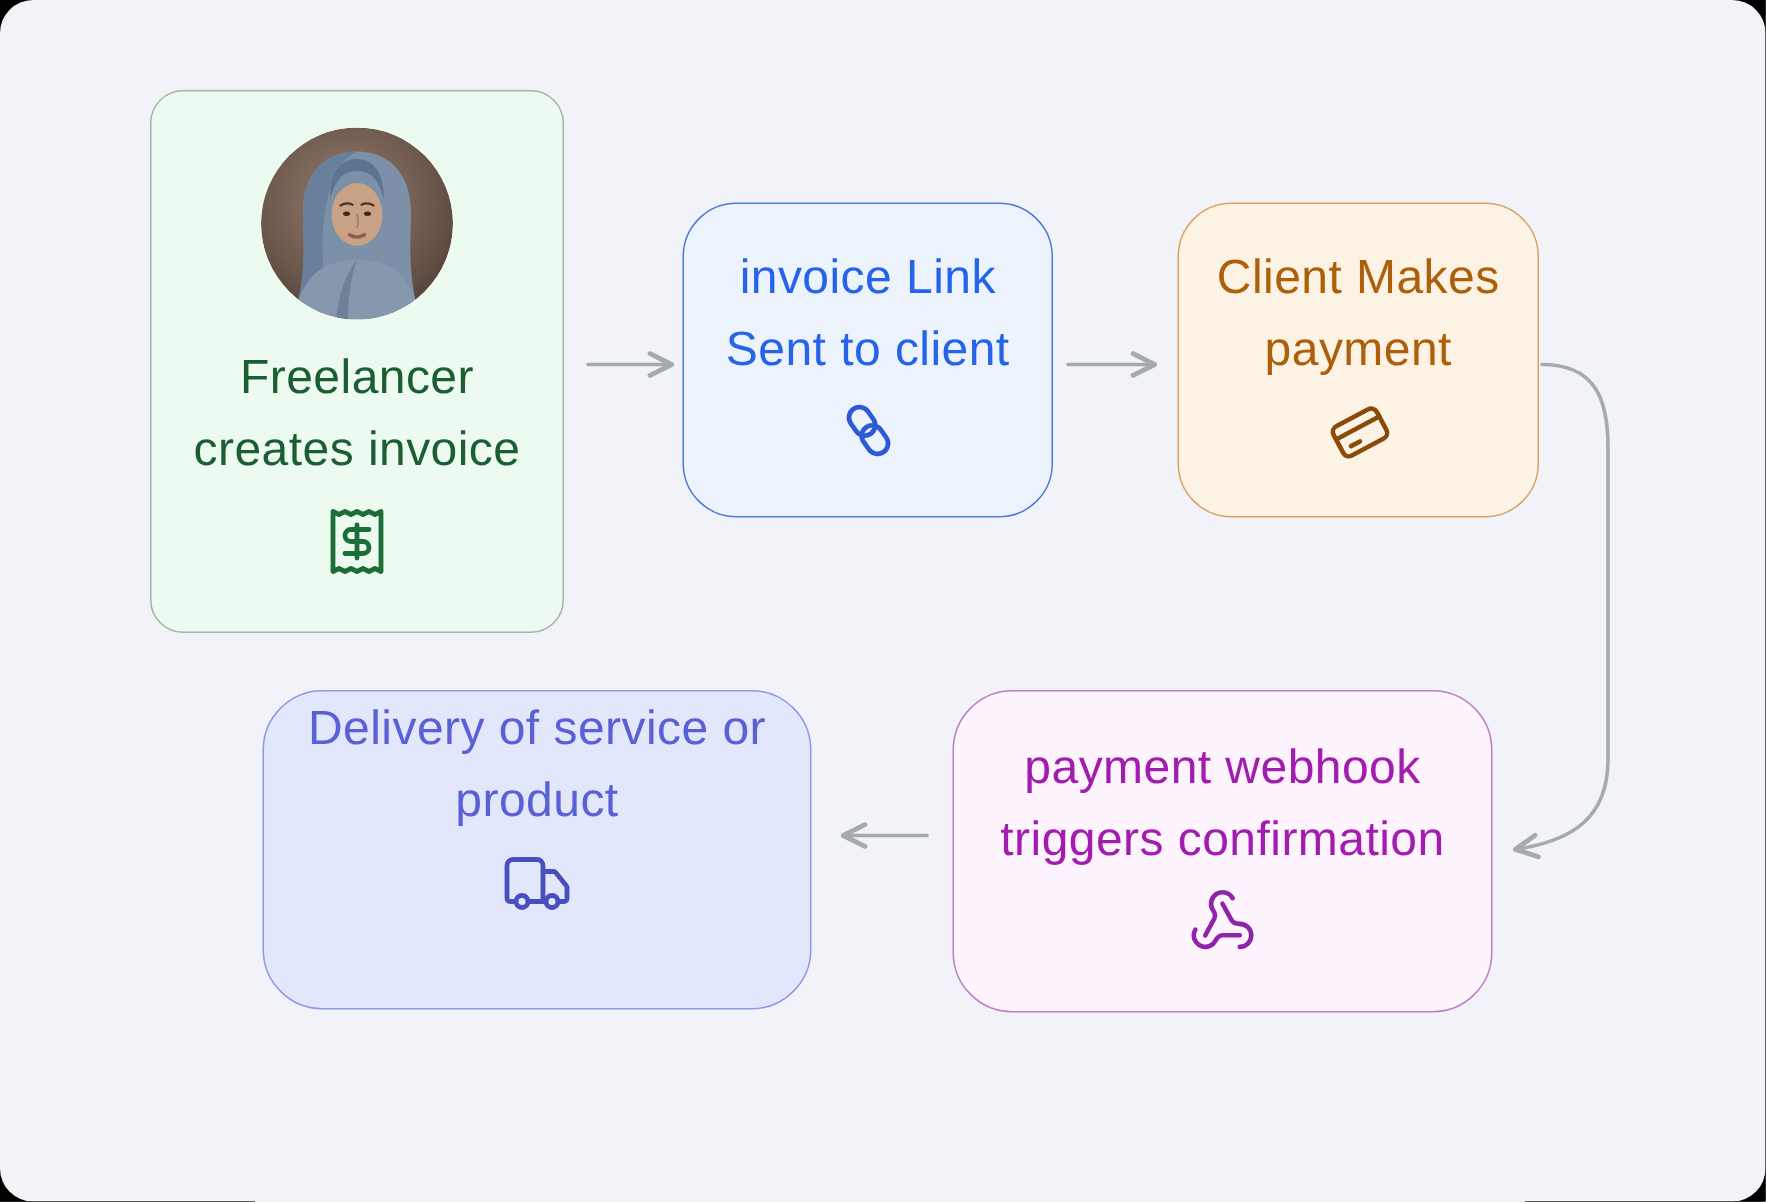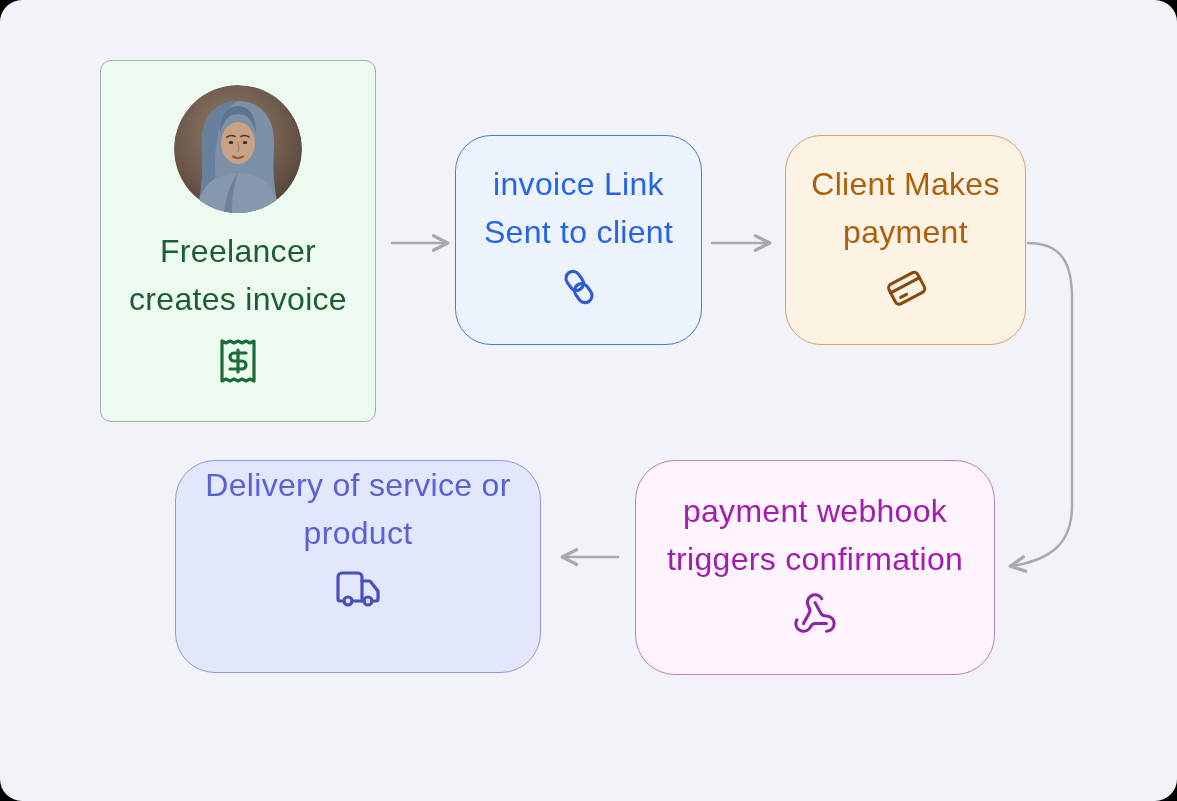--- a/index.html
+++ b/index.html
@@ -17,21 +17,21 @@
 
   .card {
     position: absolute; box-sizing: border-box;
     background: var(--bg); border: 1.5px solid var(--border); color: var(--text);
     display: flex; flex-direction: column; align-items: center; text-align: center;
     font-size: 32px; font-weight: 500; letter-spacing: 0.3px;
   }
   .label { line-height: 48px; }
   .icon-wrap { display: flex; align-items: center; justify-content: center; }
 
-  .node-0 { left: 100px; top: 60px;  width: 276px; height: 362px; border-radius: 11px; }
+  .node-0 { left: 100px; top: 60px;  width: 276px; height: 362px; border-radius: 22px; }
   .node-0 .avatar {
     margin-top: 24px; width: 128px; height: 128px; border-radius: 50%;
     overflow: hidden; flex: none;
   }
   .node-0 .label { margin-top: 14px; width: 220px; }
   .node-0 .icon-wrap { margin-top: 14px; }
 
   .node-1 { left: 455px; top: 135px; width: 247px; height: 210px; border-radius: 36px; padding-top: 24px; }
   .node-1 .label { width: 200px; }
   .node-1 .icon-wrap { margin-top: 10px; }

